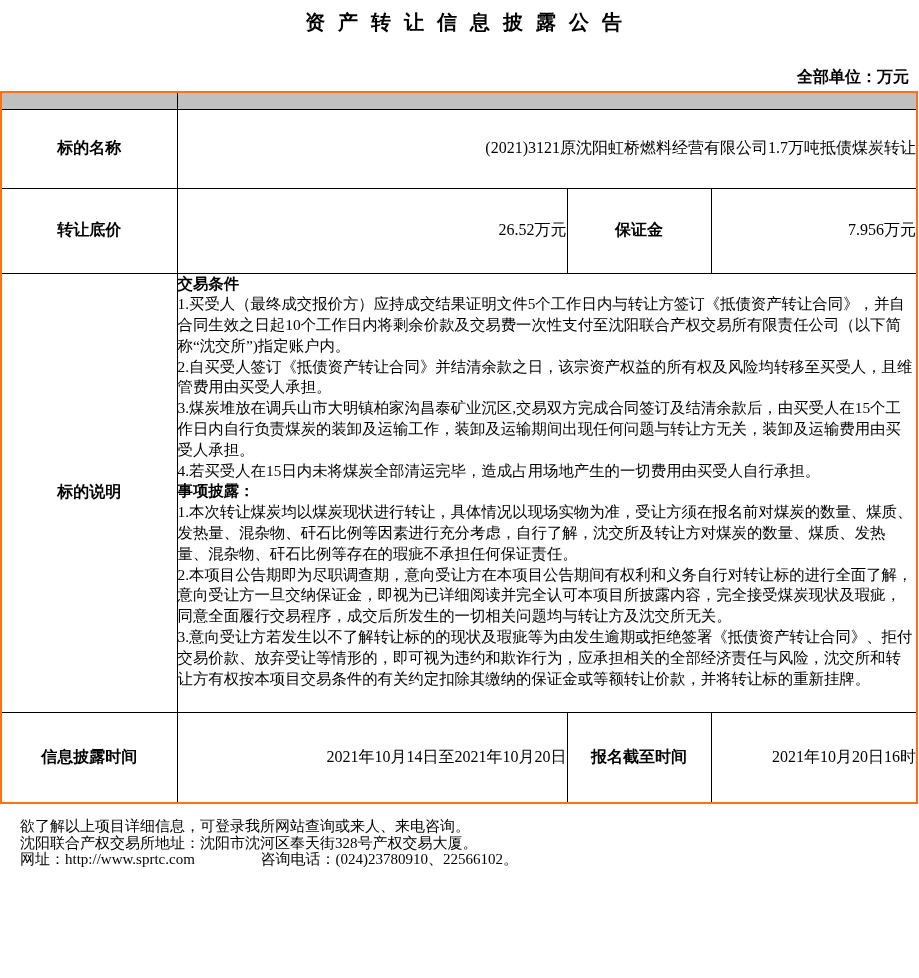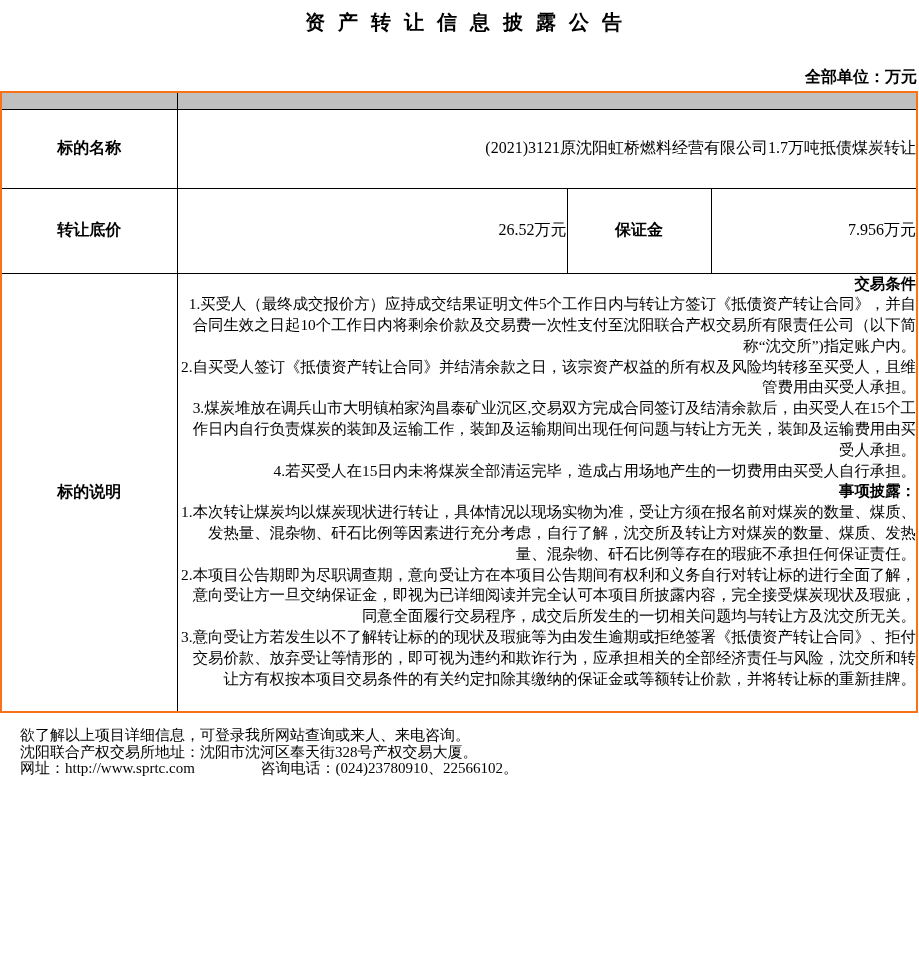--- a/index.html
+++ b/index.html
@@ -15,21 +15,21 @@
     text-align:center;
     font-size:20px;font-weight:bold;
     letter-spacing:13px;text-indent:13px;
     white-space:nowrap;
     padding-left:8px;
   }
   .units-note{
     margin-top:31px;margin-bottom:3px;
     text-align:right;
     font-size:16px;font-weight:bold;
-    padding-right:2px;
+    padding-right:10px;
   }
   table.disclosure{
     border-collapse:collapse;
     table-layout:fixed;
     width:917px;
     border:2px solid #f97316;
   }
   table.disclosure td{
     border:1px solid #000;
     padding:0;
@@ -45,21 +45,21 @@
   td.value{
     text-align:right;vertical-align:middle;
     font-size:16px;
   }
   td.subject-name-value{padding-right:200px;}
   td.desc{
     vertical-align:top;
     font-size:15.4px;
     line-height:20.8px;
     padding:2px 4px 0 5px;
-    text-align:right;
+    text-align:left;
   }
   .desc-heading{font-weight:bold;}
   .footer{
     margin-top:14px;
     padding-left:20px;
     font-size:15px;
     line-height:16.5px;
   }
   .footer-phone{margin-left:62px;}
 </style>
@@ -106,20 +106,26 @@
           <div>3.煤炭堆放在调兵山市大明镇柏家沟昌泰矿业沉区,交易双方完成合同签订及结清余款后，由买受人在15个工作日内自行负责煤炭的装卸及运输工作，装卸及运输期间出现任何问题与转让方无关，装卸及运输费用由买受人承担。</div>
           <div>4.若买受人在15日内未将煤炭全部清运完毕，造成占用场地产生的一切费用由买受人自行承担。</div>
           <div class="desc-heading">事项披露：</div>
           <div>1.本次转让煤炭均以煤炭现状进行转让，具体情况以现场实物为准，受让方须在报名前对煤炭的数量、煤质、发热量、混杂物、矸石比例等因素进行充分考虑，自行了解，沈交所及转让方对煤炭的数量、煤质、发热量、混杂物、矸石比例等存在的瑕疵不承担任何保证责任。</div>
           <div>2.本项目公告期即为尽职调查期，意向受让方在本项目公告期间有权利和义务自行对转让标的进行全面了解，意向受让方一旦交纳保证金，即视为已详细阅读并完全认可本项目所披露内容，完全接受煤炭现状及瑕疵，同意全面履行交易程序，成交后所发生的一切相关问题均与转让方及沈交所无关。</div>
           <div>3.意向受让方若发生以不了解转让标的的现状及瑕疵等为由发生逾期或拒绝签署《抵债资产转让合同》、拒付交易价款、放弃受让等情形的，即可视为违约和欺诈行为，应承担相关的全部经济责任与风险，沈交所和转让方有权按本项目交易条件的有关约定扣除其缴纳的保证金或等额转让价款，并将转让标的重新挂牌。</div>
         </td>
       </tr>
 
 
+      <tr style="height:91px">
+        <td class="label">信息披露时间</td>
+        <td class="value">2021年10月14日至2021年10月20日</td>
+        <td class="label">报名截至时间</td>
+        <td class="value">2021年10月20日16时</td>
+      </tr>
     </tbody>
   </table>
 
   <div class="footer">
     <div>欲了解以上项目详细信息，可登录我所网站查询或来人、来电咨询。</div>
     <div>沈阳联合产权交易所地址：沈阳市沈河区奉天街328号产权交易大厦。</div>
     <div>
       <span>网址：http://www.sprtc.com</span>
       <span class="footer-phone">咨询电话：(024)23780910、22566102。</span>
     </div>

